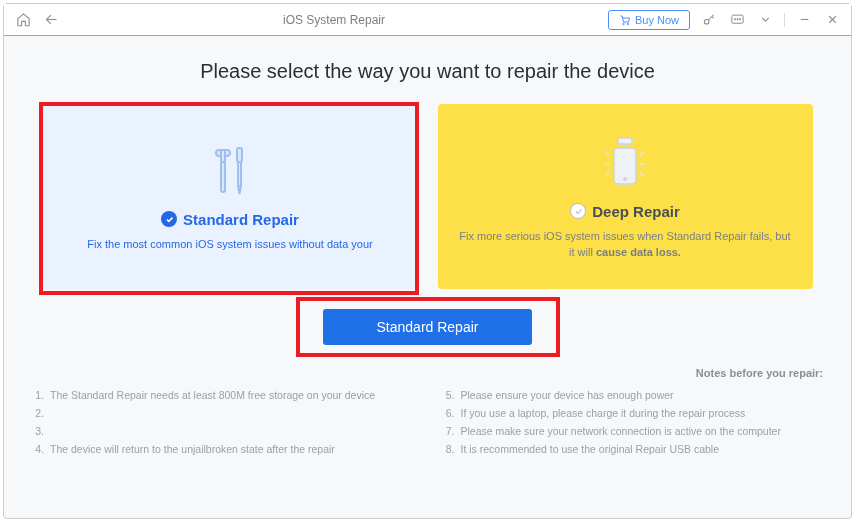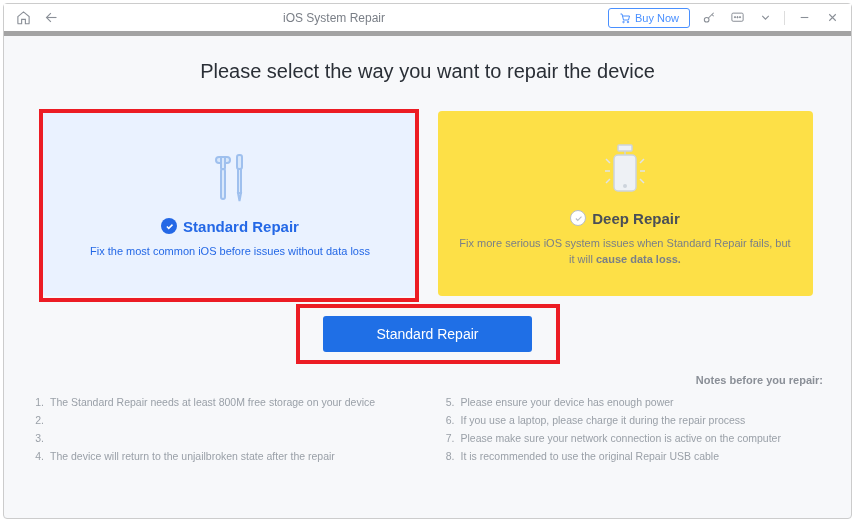--- a/index.html
+++ b/index.html
@@ -16,21 +16,21 @@
     margin: 3px;
     border: 1px solid #ccc;
     border-radius: 4px;
     background: #f7f8fa;
     display: flex;
     flex-direction: column;
   }
   .titlebar {
     height: 32px;
     background: #fff;
-    border-bottom: 5px solid #a3a3a3;
+    border-bottom: 1px solid #a3a3a3;
     display: flex;
     align-items: center;
     padding: 0 10px;
     gap: 8px;
   }
   .tb-left { display: flex; align-items: center; gap: 10px; }
   .tb-center { flex: 1; text-align: center; color: #7a7f87; font-size: 12px; }
   .tb-right { display: flex; align-items: center; gap: 10px; justify-content: space-between; }
   .icon-btn { width: 18px; height: 18px; display: flex; align-items: center; justify-content: center; color: #8a8f97; cursor: pointer; }
   .buy-btn {
@@ -49,21 +49,21 @@
     flex: 1;
     padding: 24px 28px 10px 28px;
     display: flex;
     flex-direction: column;
   }
   .page-title {
     text-align: center;
     color: #2a2f36;
     font-size: 20px;
     font-weight: 400;
-    margin-bottom: 28px;
+    margin-bottom: 21px;
   }
   .cards {
     display: flex;
     gap: 20px;
     justify-content: center;
     margin-bottom: 20px;
   }
   .card-wrap {
     position: relative;
     width: 375px;
@@ -211,21 +211,21 @@
             </svg>
           </div>
           <div class="card-title-row">
             <span class="check-badge blue">
               <svg width="9" height="9" viewBox="0 0 24 24" fill="none" stroke="currentColor" stroke-width="4">
                   <path d="M5 12l5 5L20 7"></path>
                 </svg>
             </span>
             <span class="card-title">Standard Repair</span>
           </div>
-          <div class="card-desc">Fix the most common iOS before issues without data loss</div>
+          <div class="card-desc">Fix the most common iOS system issues without data your</div>
         </div>
         <div class="highlight-box hl-left"></div>
       </div>
 
       <div class="card-wrap">
         <div class="card unselected">
           <div class="card-icon">
             <svg width="50" height="54" viewBox="0 0 50 54">
               <rect x="14" y="12" width="22" height="36" rx="4" fill="#eef1f5" stroke="#cdd4dc" stroke-width="1.5"></rect>
               <circle cx="25" cy="43" r="2" fill="#cdd4dc"></circle>

